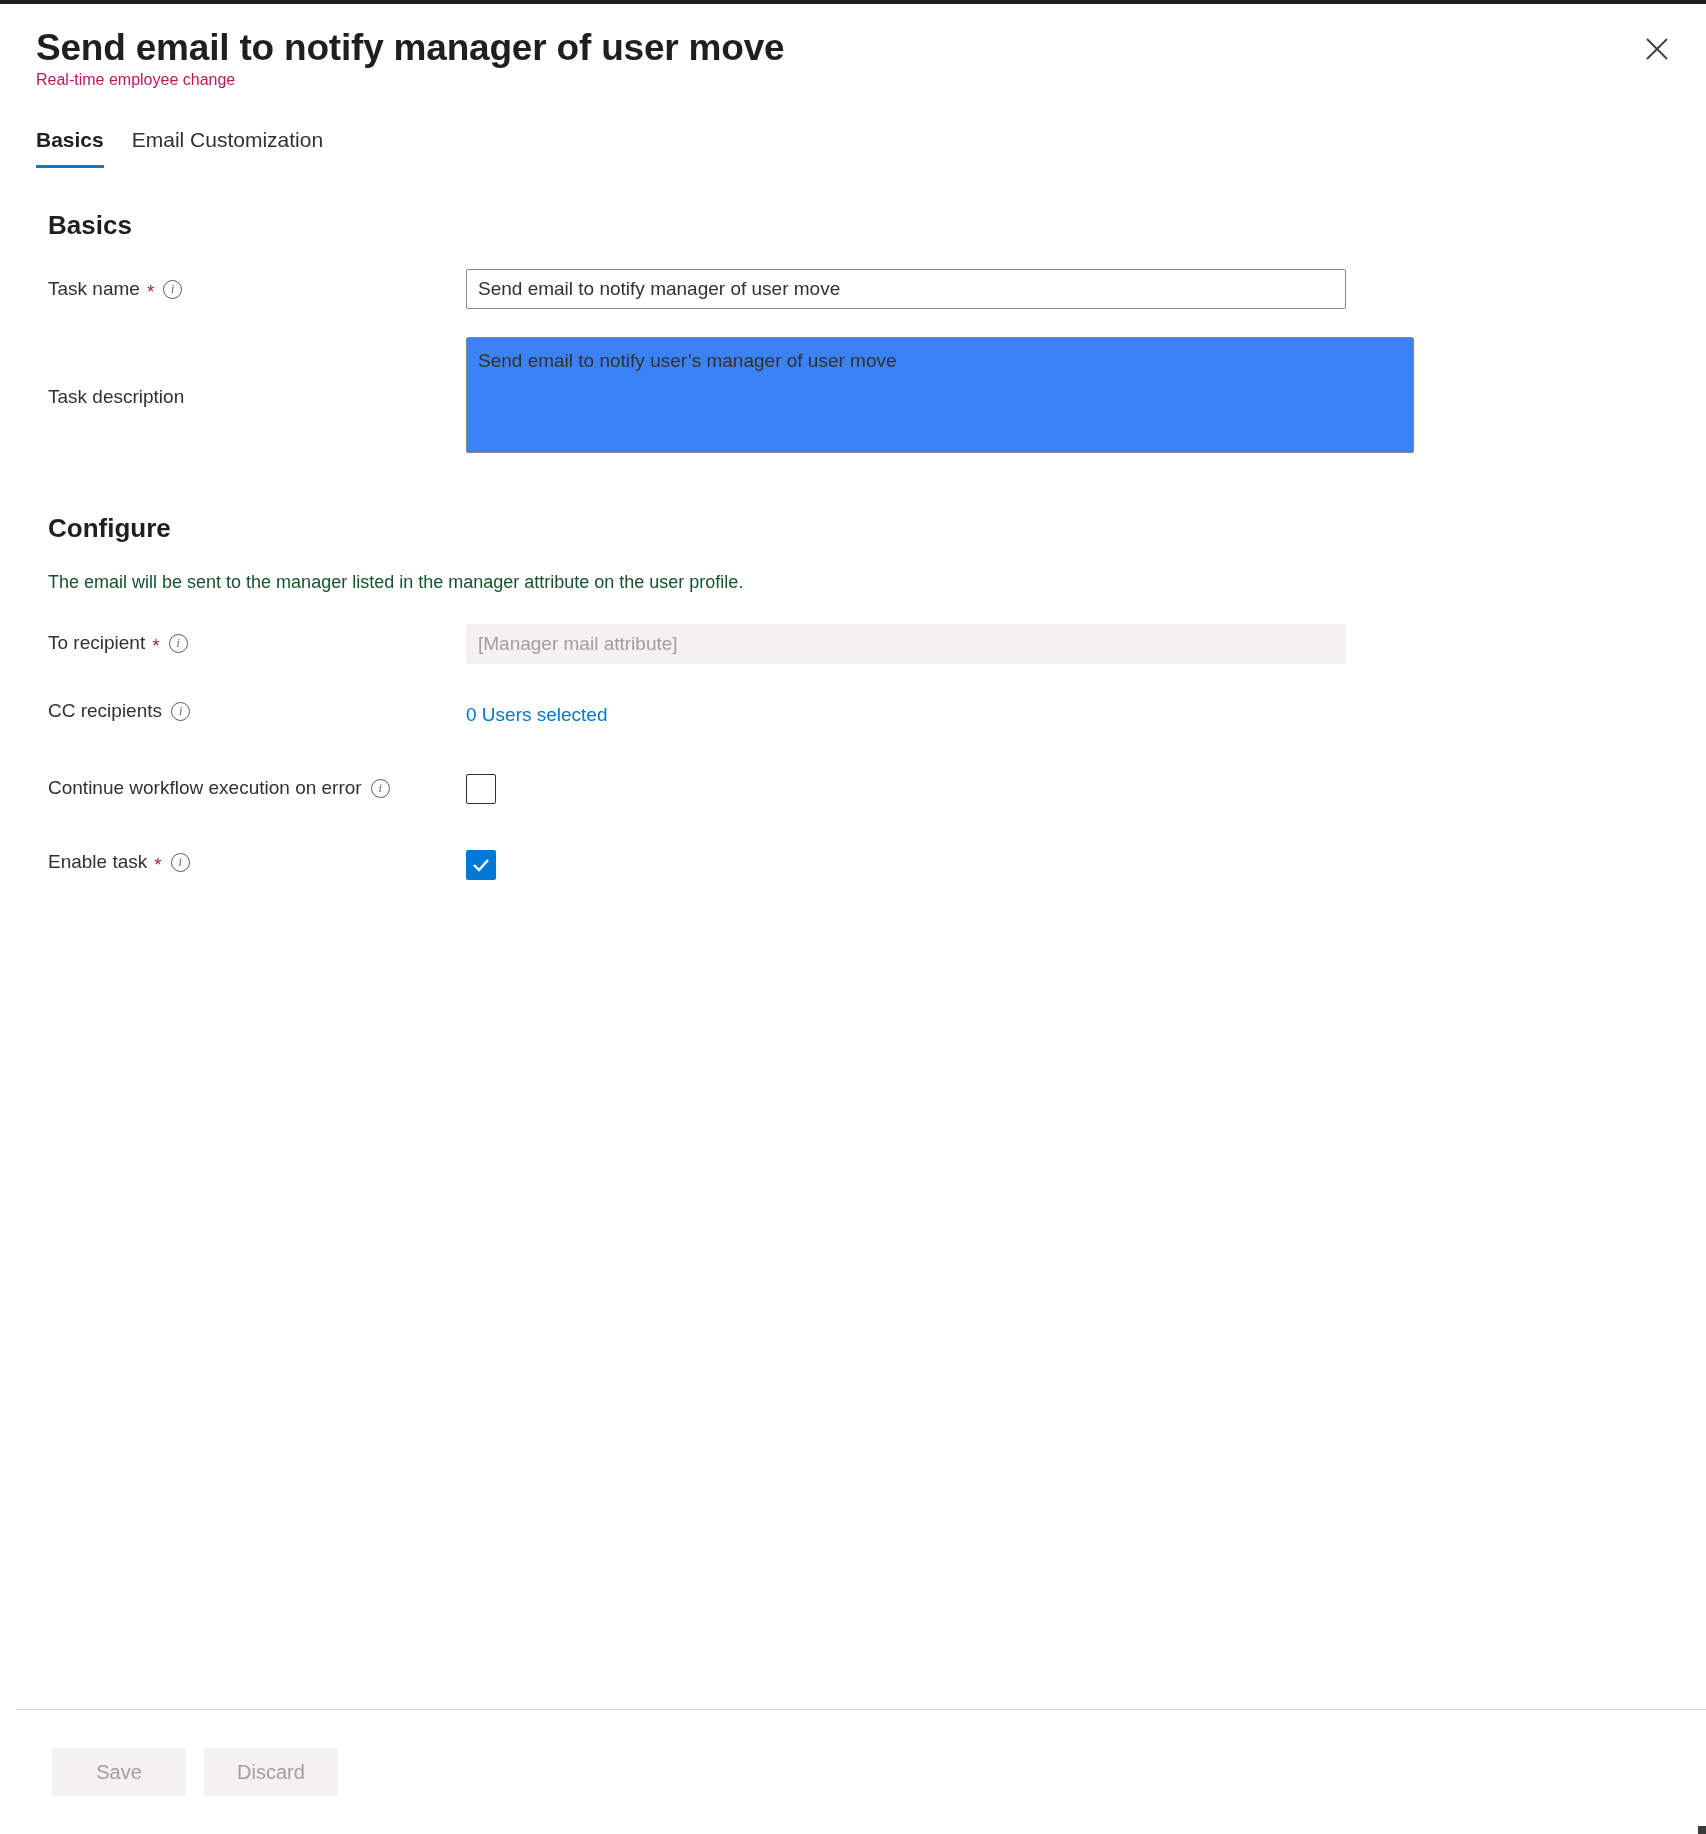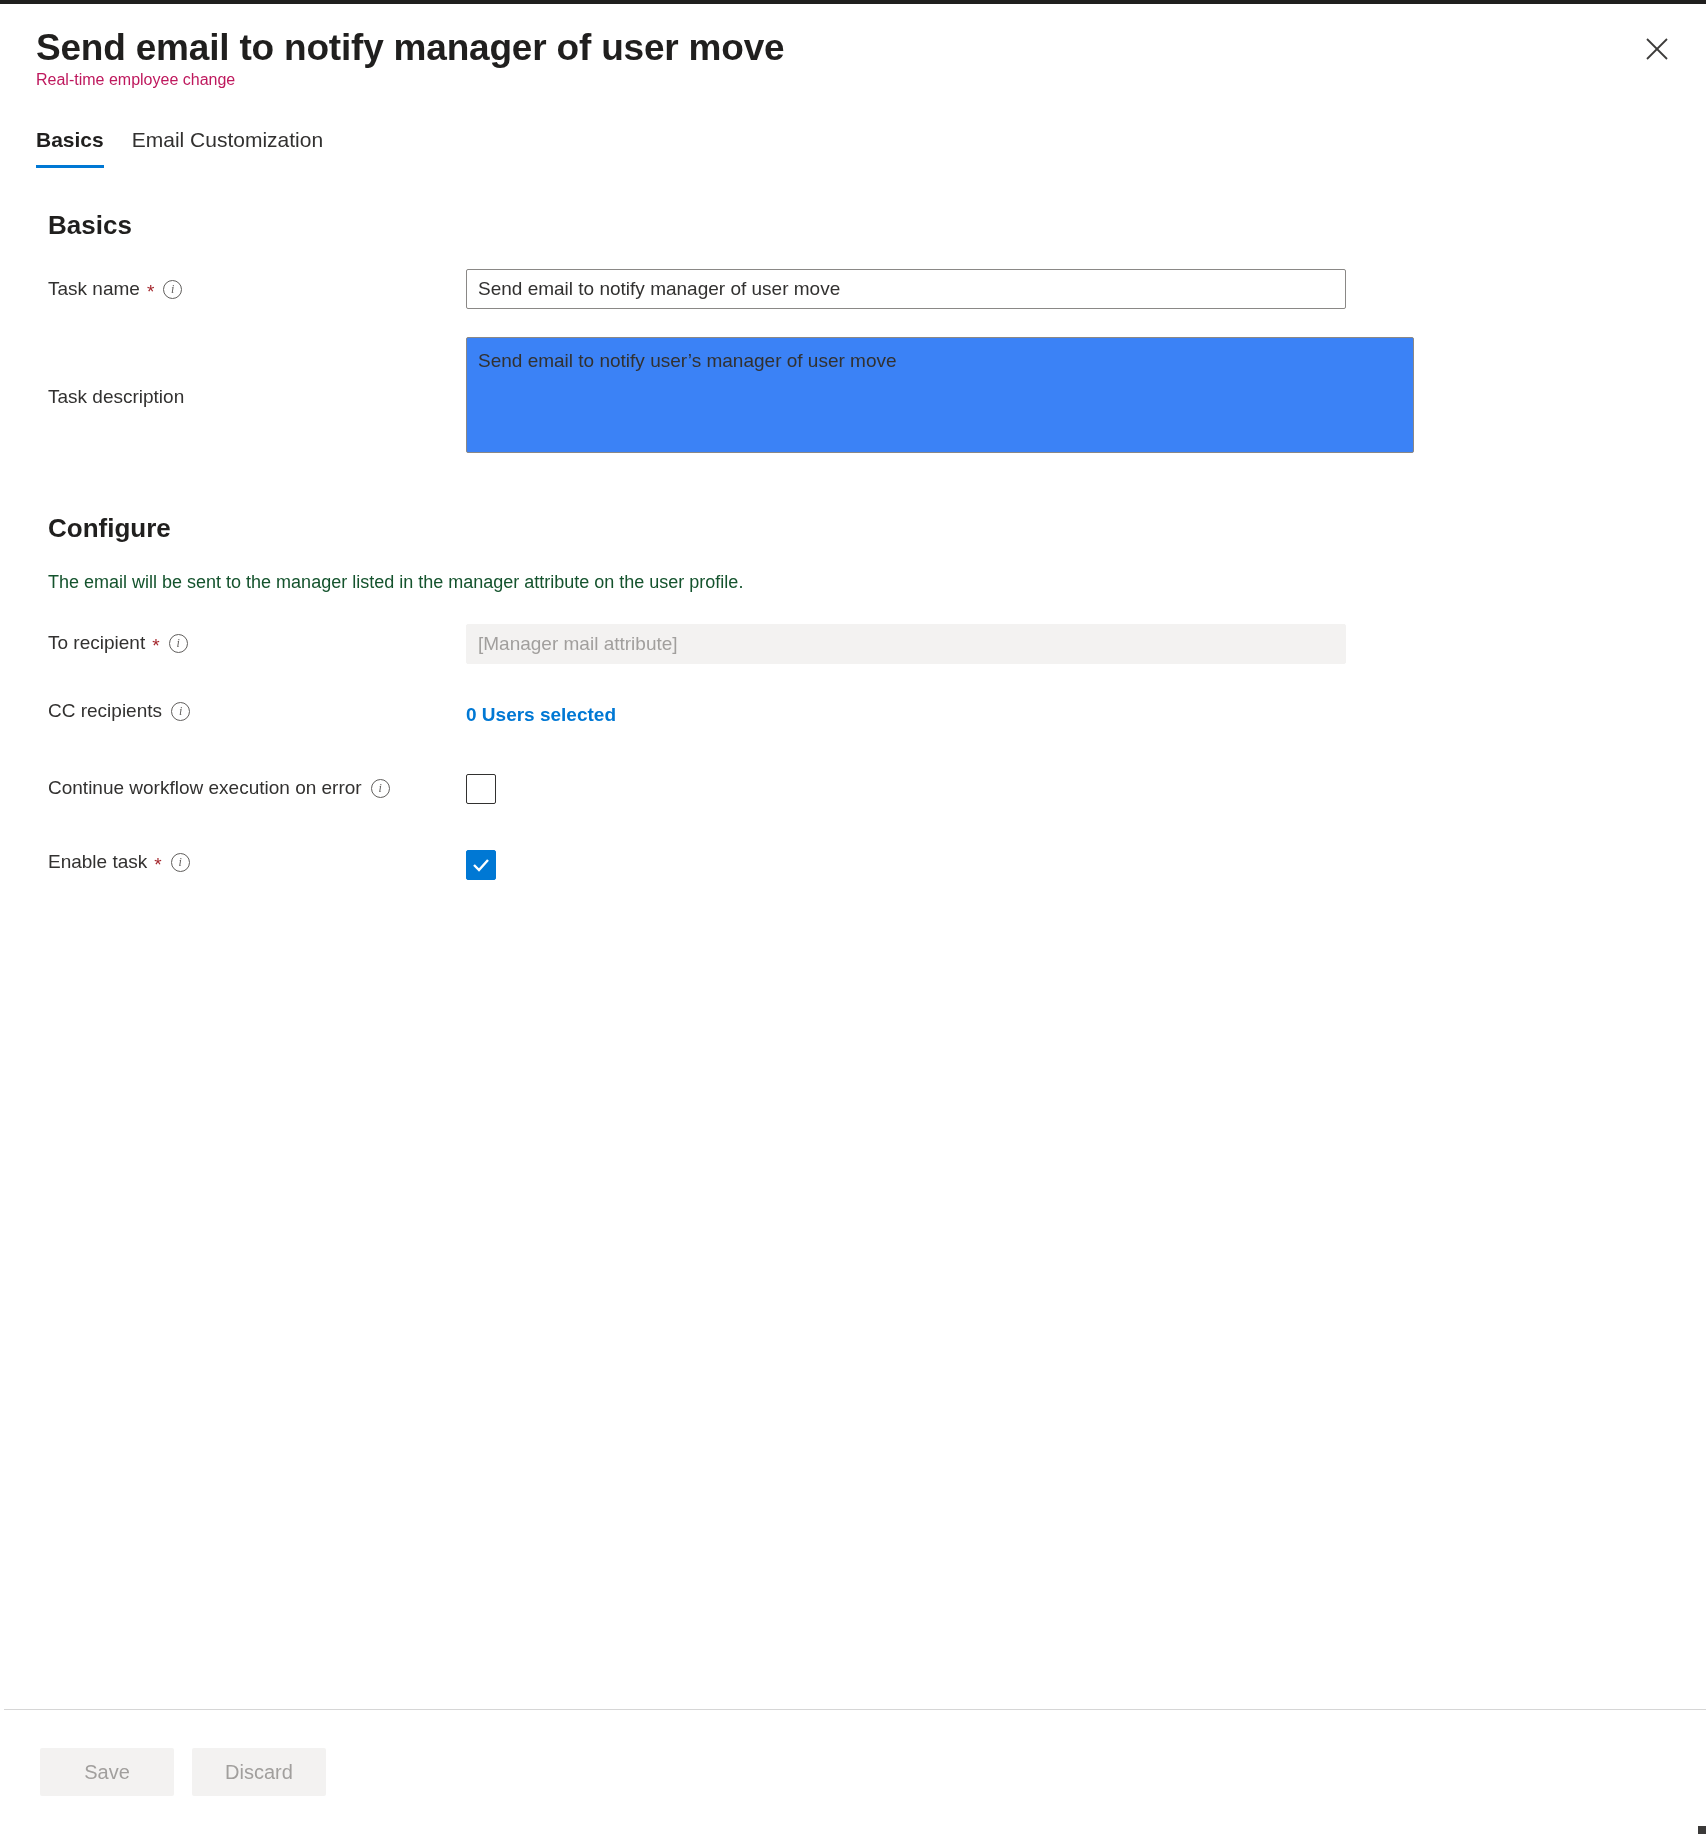--- a/index.html
+++ b/index.html
@@ -189,21 +189,20 @@
     color: #a19f9d;
   }
   .text-input.disabled::placeholder { color: #a19f9d; opacity: 1; }
 
   .link-value {
     font-size: 19px;
     color: #0078d4;
     cursor: pointer;
     display: inline-block;
     padding-top: 7px;
-    font-weight: bold;
   }
 
   
   .checkbox {
     width: 30px;
     height: 30px;
     border: 1.6px solid #323130;
     border-radius: 2px;
     background: #ffffff;
     cursor: pointer;
@@ -218,21 +217,21 @@
   }
   .checkbox .tick { display: none; }
   .checkbox.checked .tick { display: block; }
 
   .row-checkbox { margin-top: 38px; }
   .row-checkbox .form-label { min-height: 30px; align-items: center; }
 
   
   .footer {
     position: absolute;
-    left: 4px; right: 0;
+    left: 16px; right: 0;
     bottom: 0;
     height: 125px;
     border-top: 1px solid #d6d6d6;
     background: #ffffff;
     display: flex;
     align-items: center;
     padding-left: 36px;
     gap: 18px;
     margin-top: 10px;
   }

